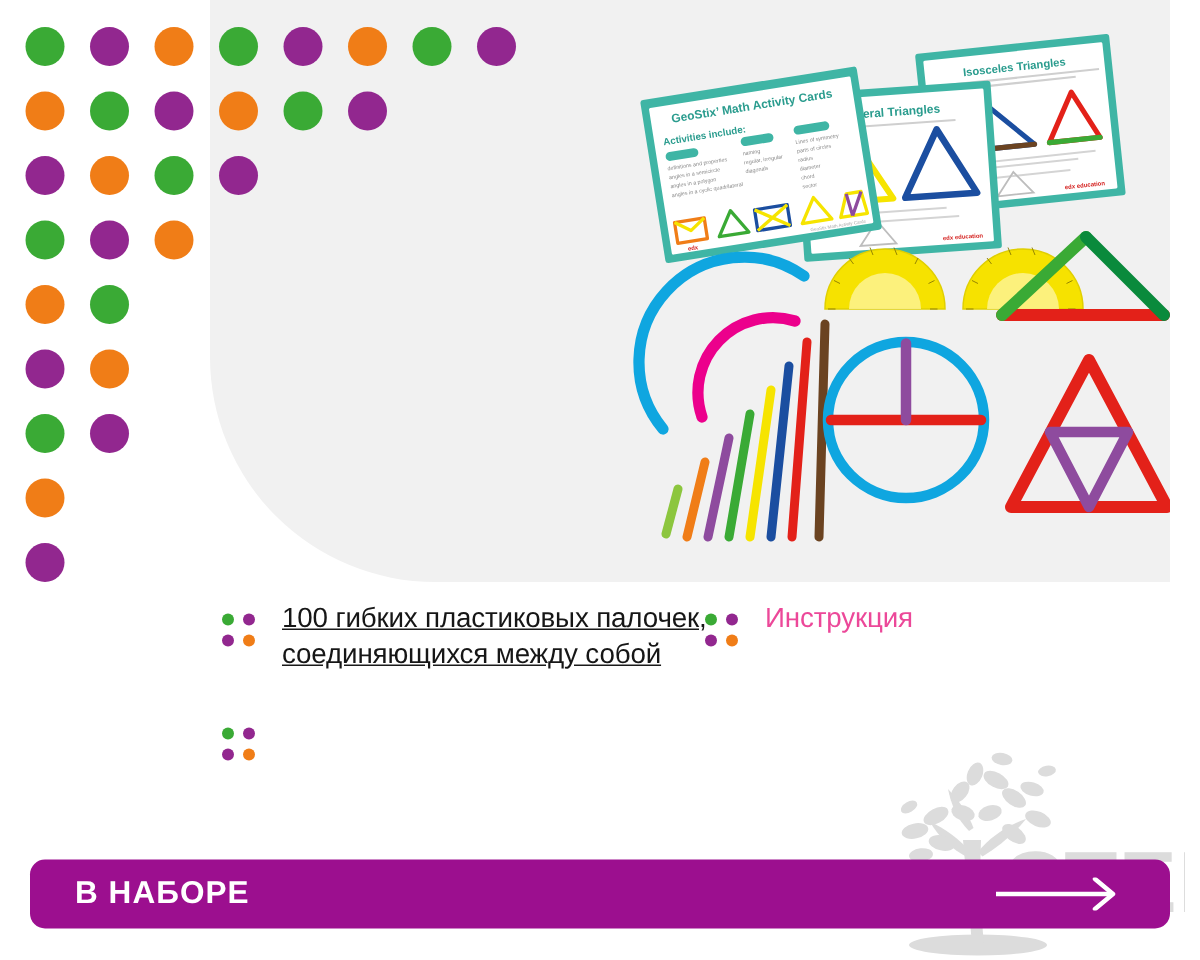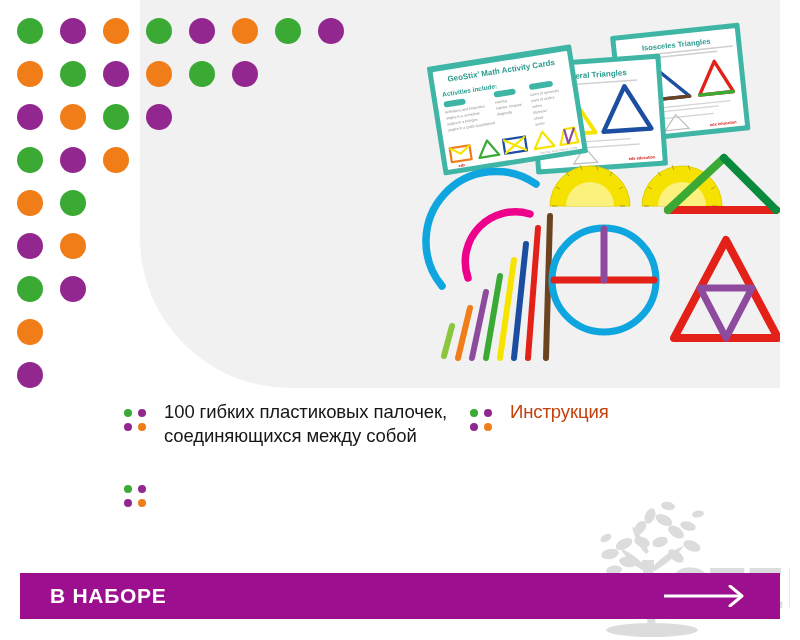--- a/index.html
+++ b/index.html
@@ -46,21 +46,21 @@
   }
 
   
   #features {
     position: absolute;
     left: 0; top: 400px;
     width: 800px; height: 160px;
     z-index: 6;
   }
   .feature-col { position: absolute; top: 0; width: 330px; }
-  .feature-col.left  { left: 124px; }
+  .feature-col.left  { left: 148px; text-decoration: underline; }
   .feature-col.right { left: 470px; }
 
   .feature-item {
     display: flex;
     align-items: flex-start;
     margin-bottom: 28px;
   }
   .bullet-cluster {
     flex: 0 0 auto;
     width: 24px; height: 22px;
@@ -309,21 +309,21 @@
   </div>
 
   <div class="feature-col right">
     <div class="feature-item">
       <span class="bullet-cluster">
         <i class="d1" style="background: rgb(58, 170, 53);"></i>
           <i class="d2" style="background: rgb(146, 39, 143);"></i>
           <i class="d3" style="background: rgb(146, 39, 143);"></i>
           <i class="d4" style="background: rgb(240, 125, 23);"></i>
       </span>
-      <span class="feature-text" style="color: #c2410c;">Инструкция</span>
+      <span class="feature-text" style="color: #ec4899;">Инструкция</span>
     </div>
   </div>
 </div>
 
 <svg id="watermark" viewBox="0 0 210 142">
   <g fill="#dcdcdc">
     <ellipse cx="72" cy="132" rx="46" ry="7"></ellipse>
     <path d="M68 132 C66 108 64 84 62 62 L74 62 C73 86 74 110 76 132 Z"></path>
     <path d="M66 74 C54 68 46 60 40 50 C50 54 60 62 67 70 Z"></path>
     <path d="M72 70 C80 60 92 52 104 48 C96 58 86 66 75 73 Z"></path>
@@ -343,19 +343,19 @@
       <ellipse cx="80" cy="44" rx="8" ry="5" transform="rotate(-16 80 44)"></ellipse>
       <ellipse cx="62" cy="44" rx="8" ry="5" transform="rotate(18 62 44)"></ellipse>
       <ellipse cx="88" cy="8" rx="7" ry="4" transform="rotate(10 88 8)"></ellipse>
       <ellipse cx="118" cy="16" rx="6" ry="3.5" transform="rotate(-10 118 16)"></ellipse>
       <ellipse cx="26" cy="40" rx="6" ry="3.5" transform="rotate(-30 26 40)"></ellipse>
     </g>
     <text x="88" y="110" font-family="Liberation Sans, sans-serif" font-size="58" font-weight="bold" letter-spacing="1">СТЕМ</text>
   </g>
 </svg>
 
-<div id="footer-bar" style="background: rgb(156, 15, 143);">
+<div id="footer-bar" style="background: rgb(156, 15, 143); border-radius: 10px;">
   <span id="footer-label">В НАБОРЕ</span>
   <svg id="footer-arrow" width="90" height="22" viewBox="0 0 90 22">
     <line x1="2" y1="11" x2="80" y2="11" stroke="#ffffff" stroke-width="3"></line>
     <polyline points="68,1 80,11 68,21" fill="none" stroke="#ffffff" stroke-width="3" stroke-linecap="round" stroke-linejoin="round"></polyline>
   </svg>
 </div>
 
 </body></html>

